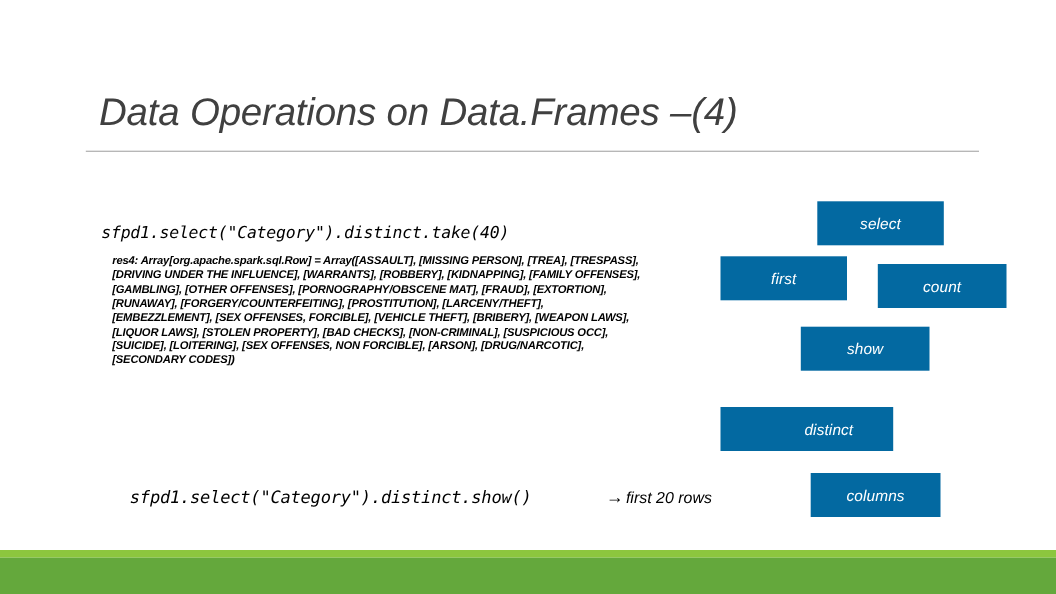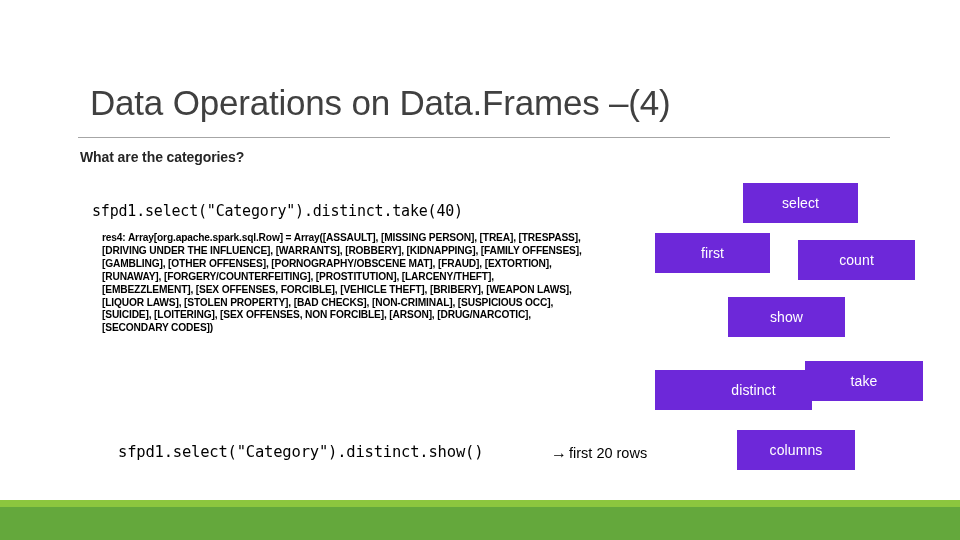--- a/index.html
+++ b/index.html
@@ -13,20 +13,21 @@
     font-family: "Liberation Sans", sans-serif;
     overflow: hidden;
     position: relative;
   }
   .slide {
     position: absolute;
     inset: 0;
     width: 804px;
     height: 540px;
     background: #ffffff;
+    font-style: italic;
   }
 
   
   .title {
     position: absolute;
     left: 90px;
     top: 82px;
     width: 800px;
     font-size: 35px;
     font-weight: 400;
@@ -103,21 +104,21 @@
   }
   .result-block .rline {
     white-space: nowrap;
     display: block;
     padding-left: 32px;
   }
 
   
   .chip {
     position: absolute;
-    background: #6d28d9;
+    background: #0369a1;
     color: #ffffff;
     display: flex;
     align-items: center;
     justify-content: center;
     font-size: 14px;
     font-weight: 400;
     letter-spacing: 0.1px;
   }
   #chip-select   { left: 743px; top: 183px; width: 115px; height: 40px; }
   #chip-first    { left: 655px; top: 233px; width: 115px; height: 40px; }
@@ -146,21 +147,20 @@
   }
 </style>
 </head>
 <body>
 
 <div class="slide">
 
   <div class="title">Data Operations on Data.Frames –(4)</div>
   <div class="title-rule"></div>
 
-  <div class="subtitle">What are the categories?</div>
 
   <div class="code-line" id="code-top">sfpd1.select("Category").distinct.take(40)</div>
 
   <div class="result-block">
     <span class="rline">res4: Array[org.apache.spark.sql.Row] = Array([ASSAULT], [MISSING PERSON], [TREA], [TRESPASS],</span>
     <span class="rline">[DRIVING UNDER THE INFLUENCE], [WARRANTS], [ROBBERY], [KIDNAPPING], [FAMILY OFFENSES],</span>
     <span class="rline">[GAMBLING], [OTHER OFFENSES], [PORNOGRAPHY/OBSCENE MAT], [FRAUD], [EXTORTION],</span>
     <span class="rline">[RUNAWAY], [FORGERY/COUNTERFEITING], [PROSTITUTION], [LARCENY/THEFT],</span>
     <span class="rline">[EMBEZZLEMENT], [SEX OFFENSES, FORCIBLE], [VEHICLE THEFT], [BRIBERY], [WEAPON LAWS],</span>
     <span class="rline">[LIQUOR LAWS], [STOLEN PROPERTY], [BAD CHECKS], [NON-CRIMINAL], [SUSPICIOUS OCC],</span>
@@ -172,19 +172,18 @@
 
   <div class="annotation">
     <span class="arrow">→</span><span>first 20 rows</span>
   </div>
 
   <div class="chip" id="chip-select">select</div>
   <div class="chip" id="chip-count">count</div>
   <div class="chip" id="chip-first">first</div>
   <div class="chip" id="chip-show">show</div>
   <div class="chip" id="chip-distinct">distinct</div>
-  <div class="chip" id="chip-take">take</div>
   <div class="chip" id="chip-columns">columns</div>
 
   <div class="band-light"></div>
   <div class="band-dark"></div>
 
 </div>
 
 </body></html>

